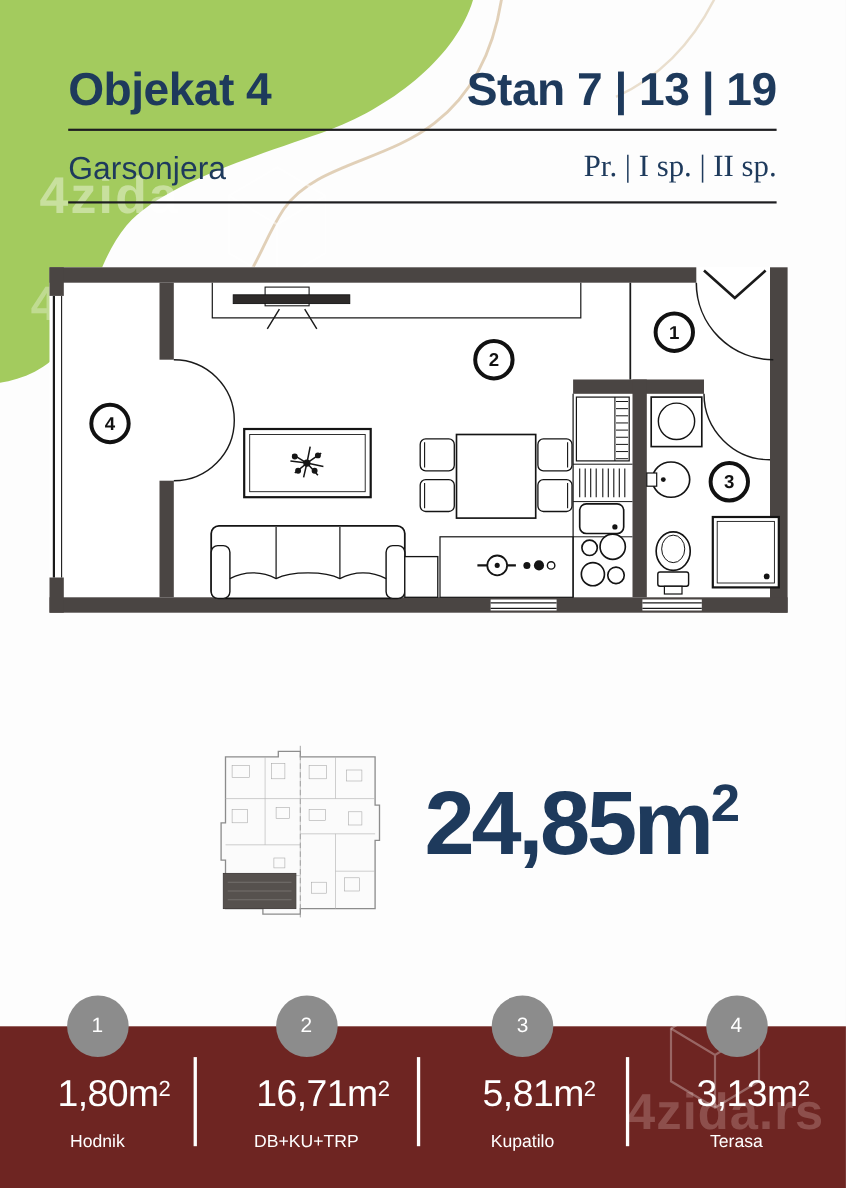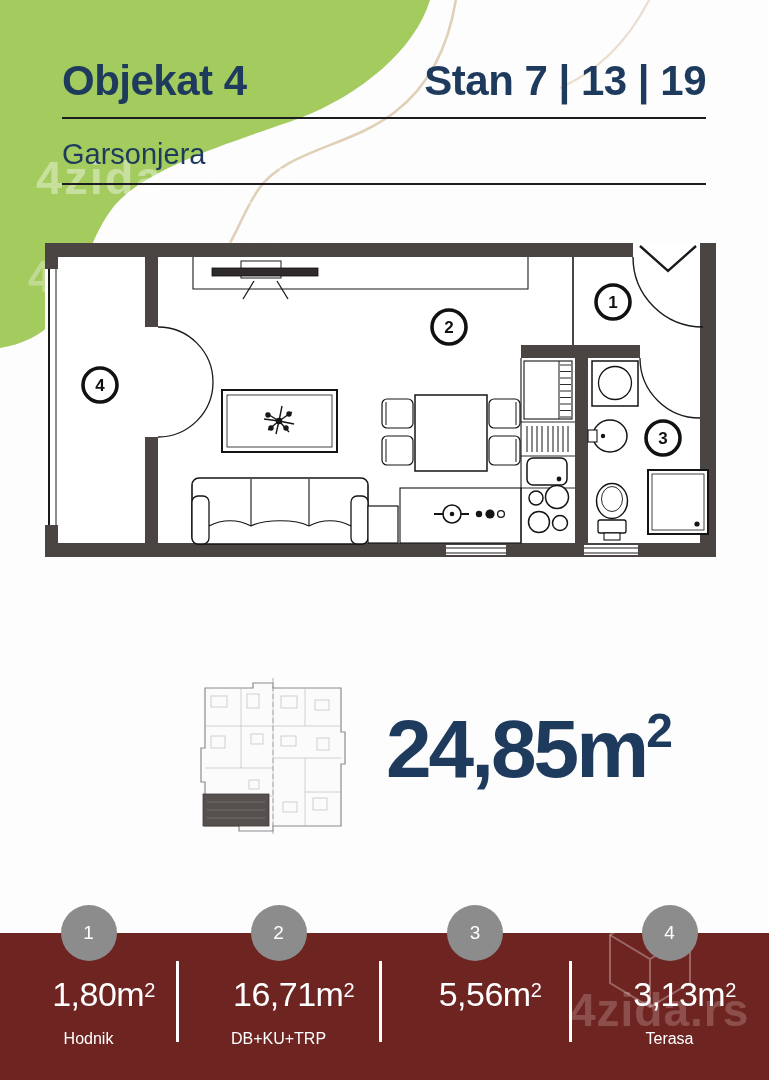--- a/index.html
+++ b/index.html
@@ -52,20 +52,21 @@
     </g>
   </svg>
 
   <div class="abs wm wm-top1">4zida</div>
   <div class="abs wm wm-top2">4zida</div>
 
   <div class="abs title-left">Objekat 4</div>
   <div class="abs title-right">Stan 7 | 13 | 19</div>
   <div class="abs hr hr1"></div>
   <div class="abs sub-left">Garsonjera</div>
+  <div class="abs sub-right">Pr. | I sp. | II sp.</div>
   <div class="abs hr hr2"></div>
 
   <svg class="abs" style="left:0;top:230px;" width="769" height="335" viewBox="0 0 769 335">
     <rect x="45" y="13" width="671" height="314" fill="#ffffff"></rect>
 
     <g fill="#4a4543" stroke="none">
       <rect x="45" y="13" width="588" height="14"></rect>
       <rect x="700" y="13" width="16" height="314"></rect>
       <rect x="45" y="313" width="671" height="14"></rect>
       <rect x="45" y="13" width="13" height="26"></rect>
@@ -275,21 +276,22 @@
         <div class="f-circle">
             <span>2</span>
           </div>
         <div class="f-area"><span>16,71</span><span>m</span><sup>2</sup></div>
         <div class="f-label">DB+KU+TRP</div>
       </div>
       <div class="f-col c3">
         <div class="f-circle">
             <span>3</span>
           </div>
-        <div class="f-area"><span>5,56</span><span>m</span><sup>2</sup></div>
+        <div class="f-area"><span>5,81</span><span>m</span><sup>2</sup></div>
+        <div class="f-label">Kupatilo</div>
       </div>
       <div class="f-col c4">
         <div class="f-circle">
             <span>4</span>
           </div>
         <div class="f-area"><span>3,13</span><span>m</span><sup>2</sup></div>
         <div class="f-label">Terasa</div>
       </div>
     </div>
   </div>

